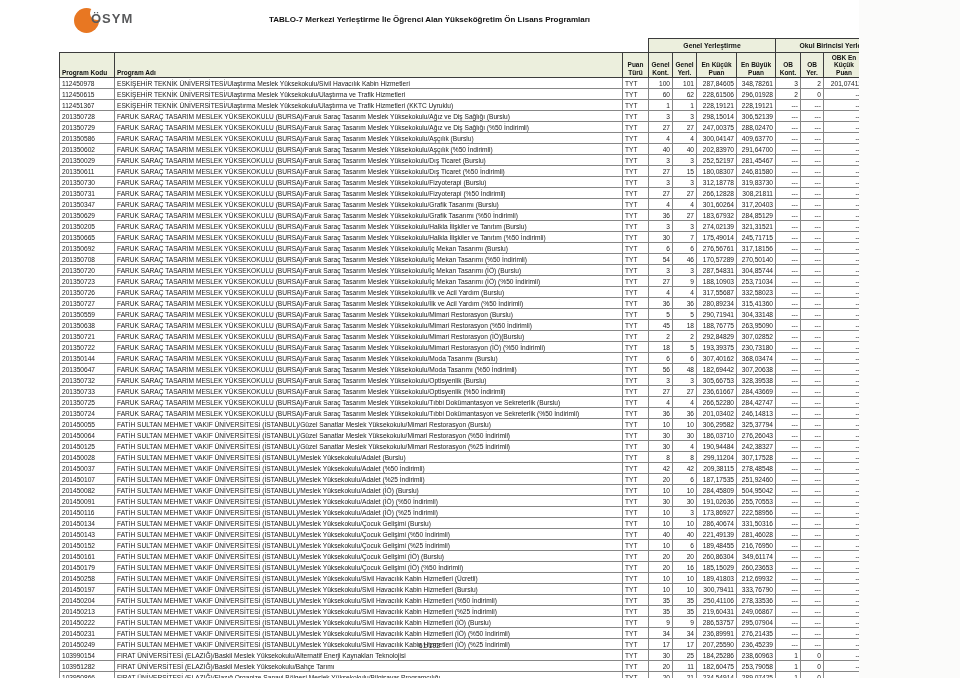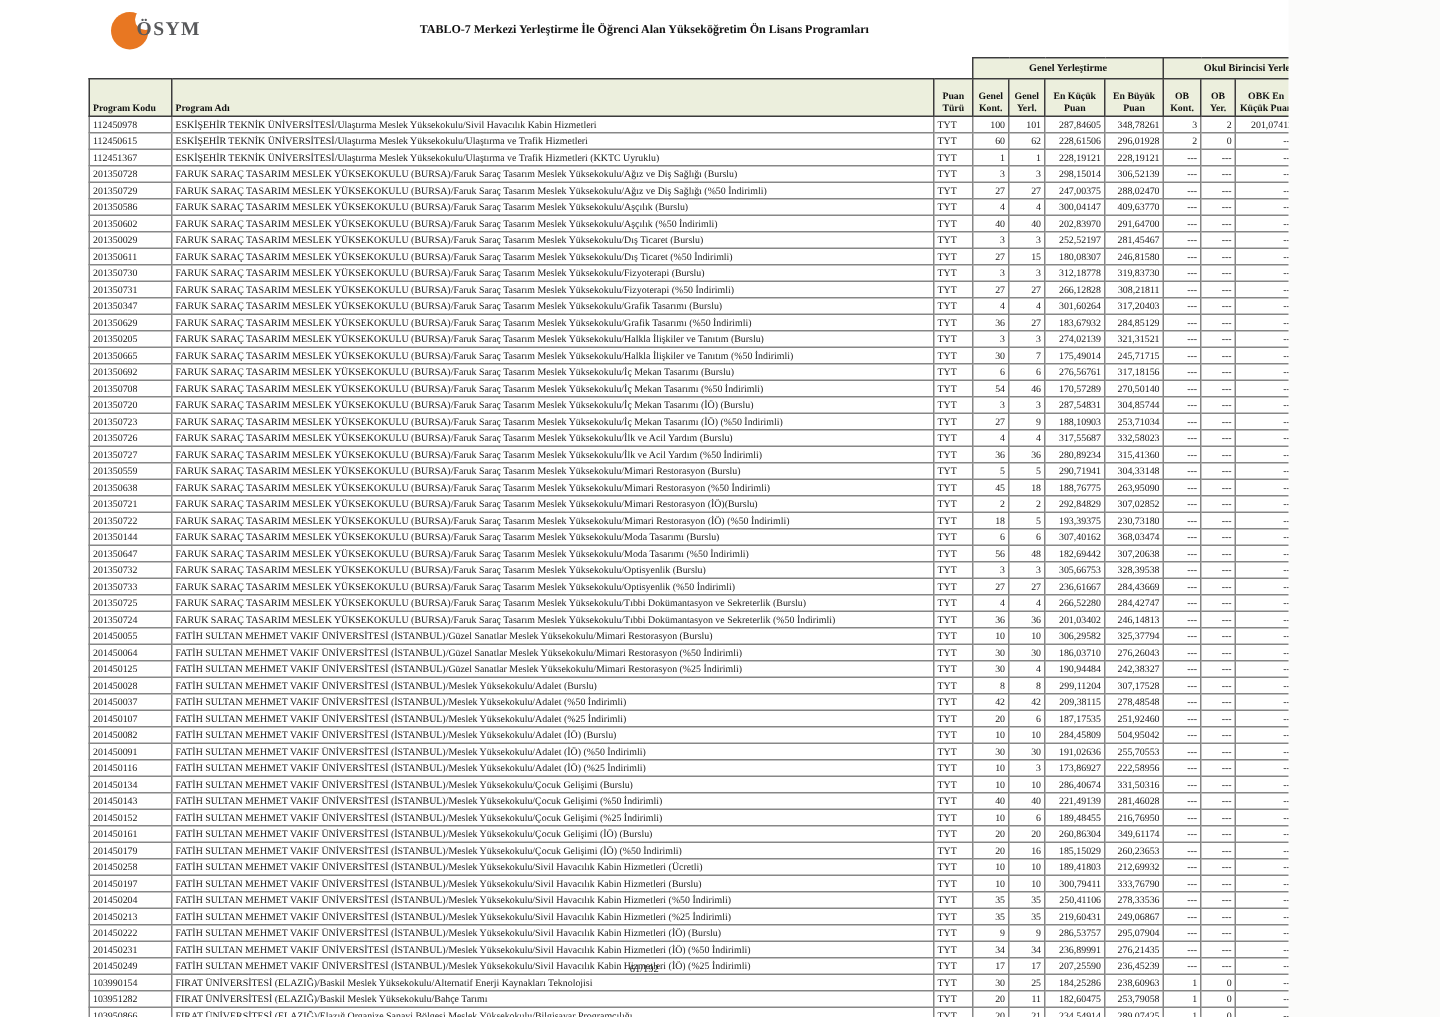--- a/index.html
+++ b/index.html
@@ -1,17 +1,17 @@
 <!DOCTYPE html>
 <html><head>
 <meta charset="utf-8">
 <style>
   html,body{margin:0;padding:0;background:#fbfbfa;}
   .page{position:relative;width:859px;height:678px;background:#ffffff;
-        font-family:Liberation Serif, serif;color:#1a1a1a;overflow:hidden;}
+        font-family:Liberation Sans, sans-serif;color:#1a1a1a;overflow:hidden;}
   
   .logo{position:absolute;left:74px;top:6px;width:70px;height:30px;}
   .logo-ball{position:absolute;left:0;top:2px;width:25px;height:25px;background:#e87722;border-radius:50%;}
   .logo-bite{position:absolute;left:16px;top:0px;width:14px;height:14px;background:#ffffff;border-radius:50%;}
   .logo-text{position:absolute;left:17px;top:5px;font-size:13px;font-weight:bold;color:#58595b;letter-spacing:1px;}
   
   .doc-title{position:absolute;left:0;top:15px;width:100%;text-align:center;
              font-size:8px;font-weight:bold;color:#111;}
   
   table.main{position:absolute;left:59px;top:38px;width:846px;border-collapse:collapse;table-layout:fixed;}

